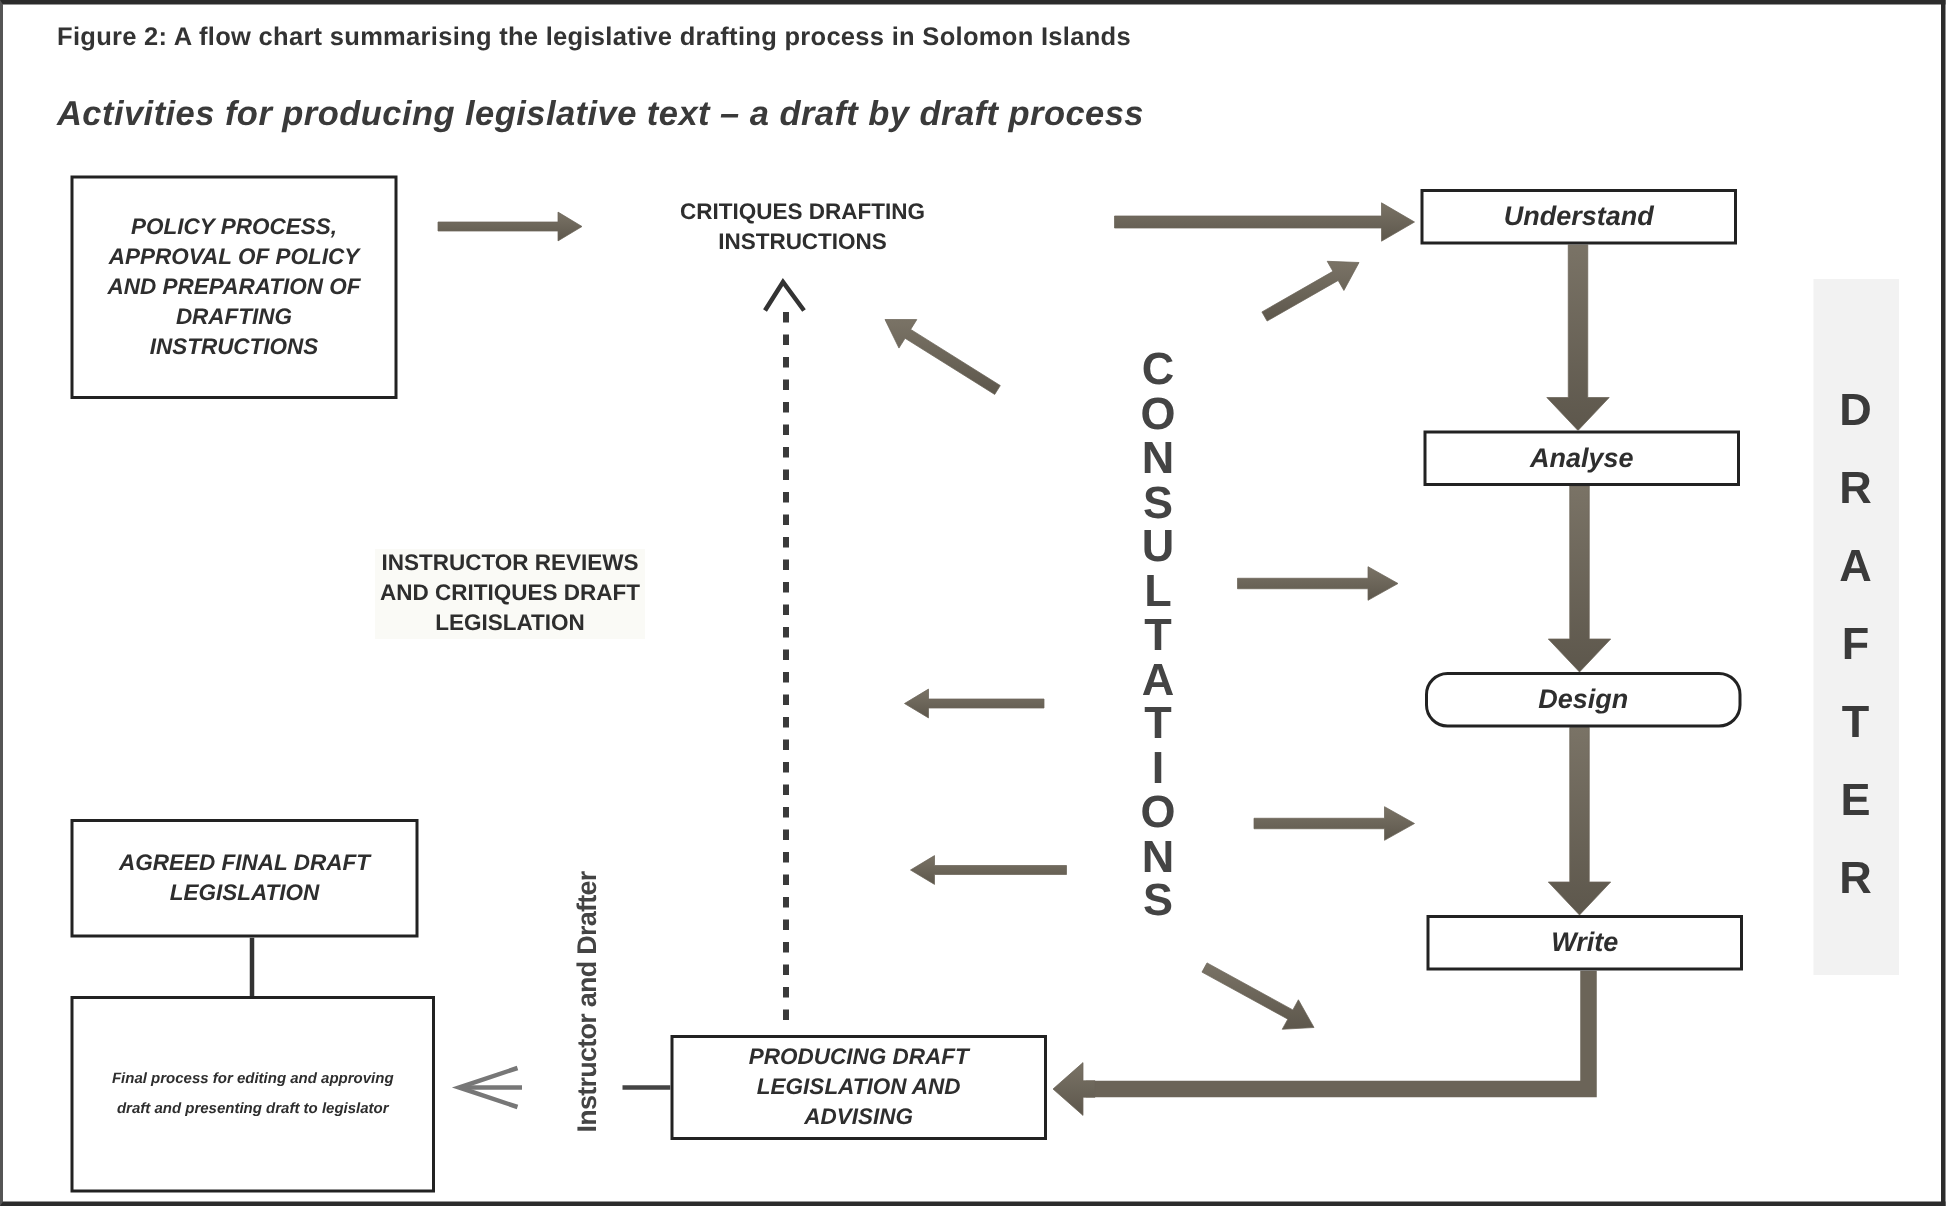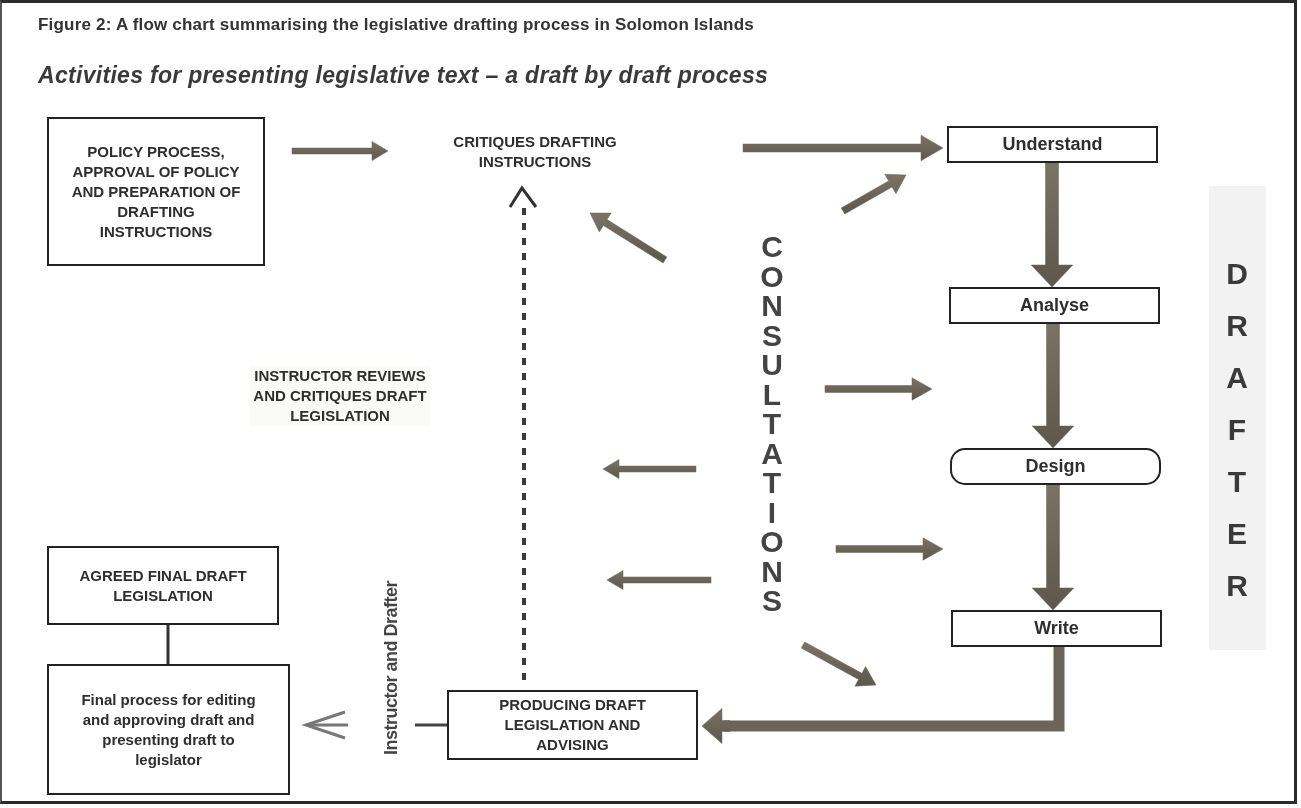--- a/index.html
+++ b/index.html
@@ -1,35 +1,35 @@
 <!DOCTYPE html>
 <html><head>
 <meta charset="utf-8">
 <style>
   html, body { margin: 0; padding: 0; background: #ffffff; }
   body { width: 1301px; height: 808px; position: relative; overflow: hidden; font-family: "Liberation Sans", "DejaVu Sans", sans-serif; color: #2a2a2a; }
   .frame { position: absolute; left: 0; top: 0; width: 1297px; height: 804px; border-top: 3px solid #2b2b2b; border-bottom: 3px solid #2b2b2b; border-left: 2px solid #555; border-right: 3px solid #2b2b2b; box-sizing: border-box; }
   .title { position: absolute; left: 38px; top: 15px; font-size: 17px; font-weight: bold; letter-spacing: 0.2px; color: #333; white-space: nowrap; }
   .subtitle { position: absolute; left: 38px; top: 62px; font-size: 23px; font-weight: bold; font-style: italic; color: #3a3a3a; white-space: nowrap; letter-spacing: 0.3px; }
-  .box { position: absolute; border: 2px solid #222; background: #fff; box-sizing: border-box; display: flex; align-items: center; justify-content: center; text-align: center; font-weight: bold; color: #2e2e2e; }
+  .box { position: absolute; border: 2px solid #222; background: #fff; box-sizing: border-box; display: flex; align-items: center; justify-content: center; text-align: center; font-weight: bold; color: #2e2e2e; font-style: italic; }
   .caps { font-size: 15px; line-height: 20px; text-transform: none; }
   .step { font-size: 18px; }
   .freetext { position: absolute; text-align: center; font-weight: bold; color: #2e2e2e; }
   .vert-letters { position: absolute; display: flex; flex-direction: column; align-items: center; font-weight: 900; color: #444; }
   .drafter-band { position: absolute; left: 1209px; top: 186px; width: 57px; height: 464px; background: #f2f2f2; }
   .rot { position: absolute; transform: rotate(-90deg); transform-origin: center; white-space: nowrap; font-weight: bold; color: #444; font-size: 18px; }
   svg.overlay { position: absolute; left: 0; top: 0; }
 </style>
 </head>
 <body>
 
 <div class="frame"></div>
 
 <div class="title">Figure 2: A flow chart summarising the legislative drafting process in Solomon Islands</div>
-<div class="subtitle">Activities for presenting legislative text – a draft by draft process</div>
+<div class="subtitle">Activities for producing legislative text – a draft by draft process</div>
 
 <div class="drafter-band"></div>
 
 <svg class="overlay" width="1301" height="808">
   <defs>
     <linearGradient id="ag" x1="0" y1="0" x2="0" y2="1">
       <stop offset="0" stop-color="#7a7366"></stop>
       <stop offset="1" stop-color="#5d574c"></stop>
     </linearGradient>
   </defs>
@@ -86,21 +86,21 @@
 </div>
 
 <div class="freetext caps" style="left:250px; top:366px; width:180px; background:#fafaf6;">
   <span>INSTRUCTOR REVIEWS AND CRITIQUES DRAFT LEGISLATION</span>
 </div>
 
 <div class="box caps" style="left:47px; top:546px; width:232px; height:79px; padding:4px 22px;justify-content:flex-end;">
   <span>AGREED FINAL DRAFT LEGISLATION</span>
 </div>
 
-<div class="box caps" style="left:47px; top:664px; width:243px; height:131px; padding:6px 18px; font-size:15px; line-height:20px;">
+<div class="box caps" style="left:47px; top:664px; width:243px; height:131px; padding:6px 18px; font-size:10px; line-height:20px;">
   <span>Final process for editing and approving draft and presenting draft to legislator</span>
 </div>
 
 <div class="vert-letters" id="consultations" style="left:752px; top:232px; width:40px; font-size:30px; line-height:29.5px;">
     <span>C</span>
     <span>O</span>
     <span>N</span>
     <span>S</span>
     <span>U</span>
     <span>L</span>

